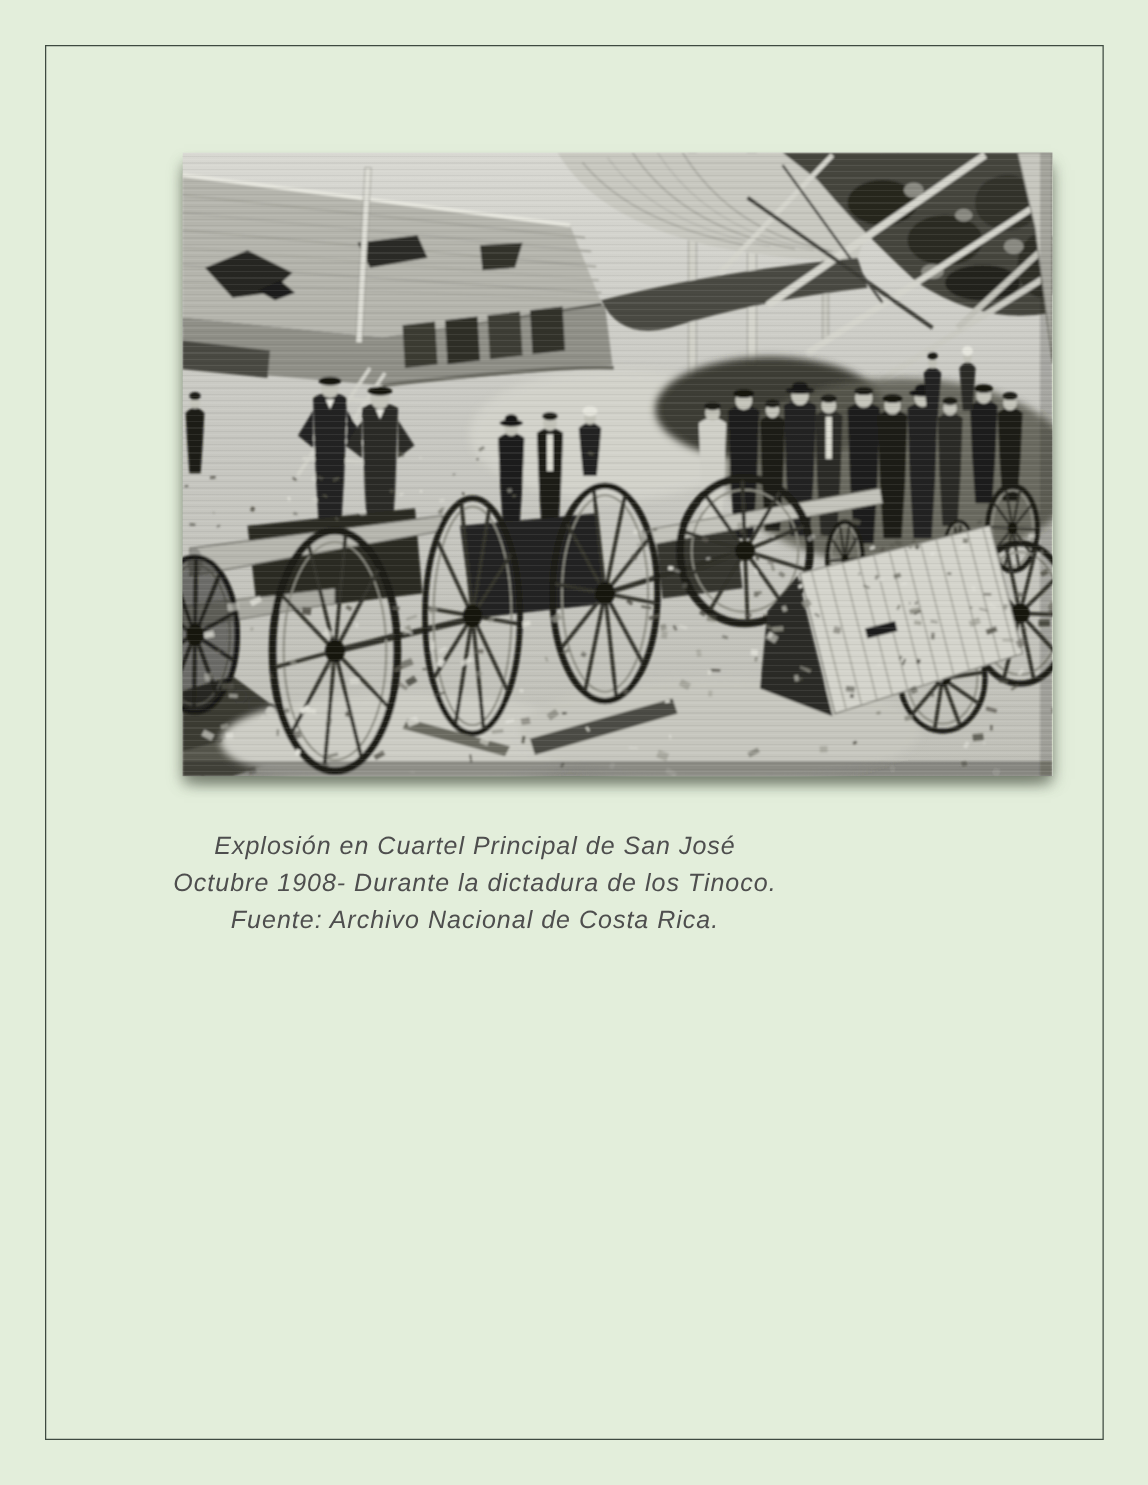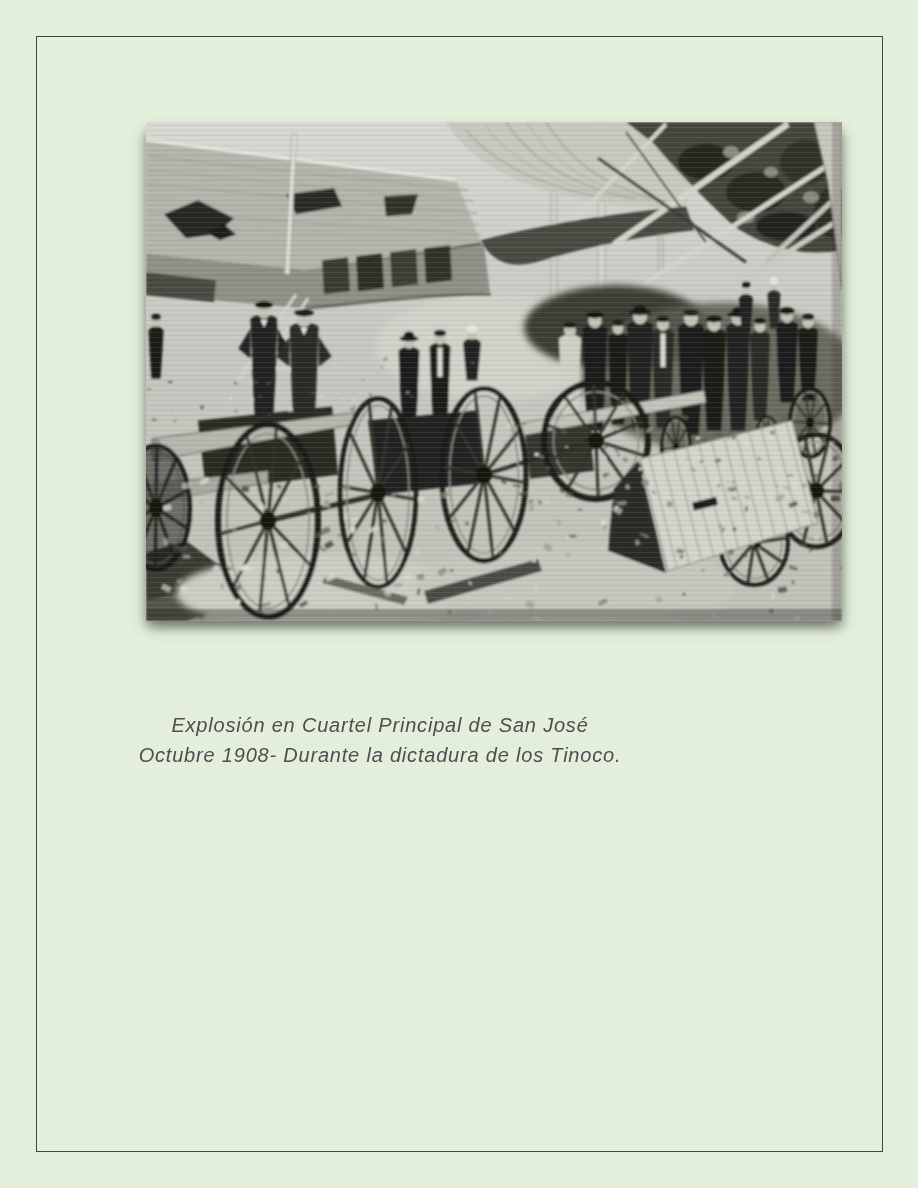--- a/index.html
+++ b/index.html
@@ -22,21 +22,20 @@
   .scanlines{
     position:absolute;inset:0;pointer-events:none;
     background:repeating-linear-gradient(180deg,
       rgba(250,250,248,.08) 0 1px, rgba(0,0,0,0) 1px 3px,
       rgba(25,25,22,.05) 3px 4px, rgba(0,0,0,0) 4px 5px);
   }
   .caption{
     position:absolute;left:0;top:663px;width:760px;text-align:center;
     font-style:italic;font-size:20px;line-height:29.5px;letter-spacing:.8px;
     color:var(--caption-text,#4e4e4e);
-    margin-top:48px;
   }
 </style>
 </head>
 <body>
 
 <div class="frame"></div>
 
 <figure class="photo">
   <svg width="696" height="499" viewBox="0 0 696 498" preserveAspectRatio="none" xmlns="http://www.w3.org/2000/svg">
     <defs>
@@ -700,13 +699,14 @@
       <rect x="0" y="486" width="696" height="12" fill="rgba(30,30,26,0.35)"></rect>
       <rect x="686" y="0" width="10" height="498" fill="rgba(40,40,34,0.22)"></rect>
     </g>
   </svg>
   <div class="scanlines"></div>
 </figure>
 
 <div class="caption">
   <div>Explosión en Cuartel Principal de San José</div>
   <div>Octubre 1908- Durante la dictadura de los Tinoco.</div>
+  <div>Fuente: Archivo Nacional de Costa Rica.</div>
 </div>
 
 </body></html>

